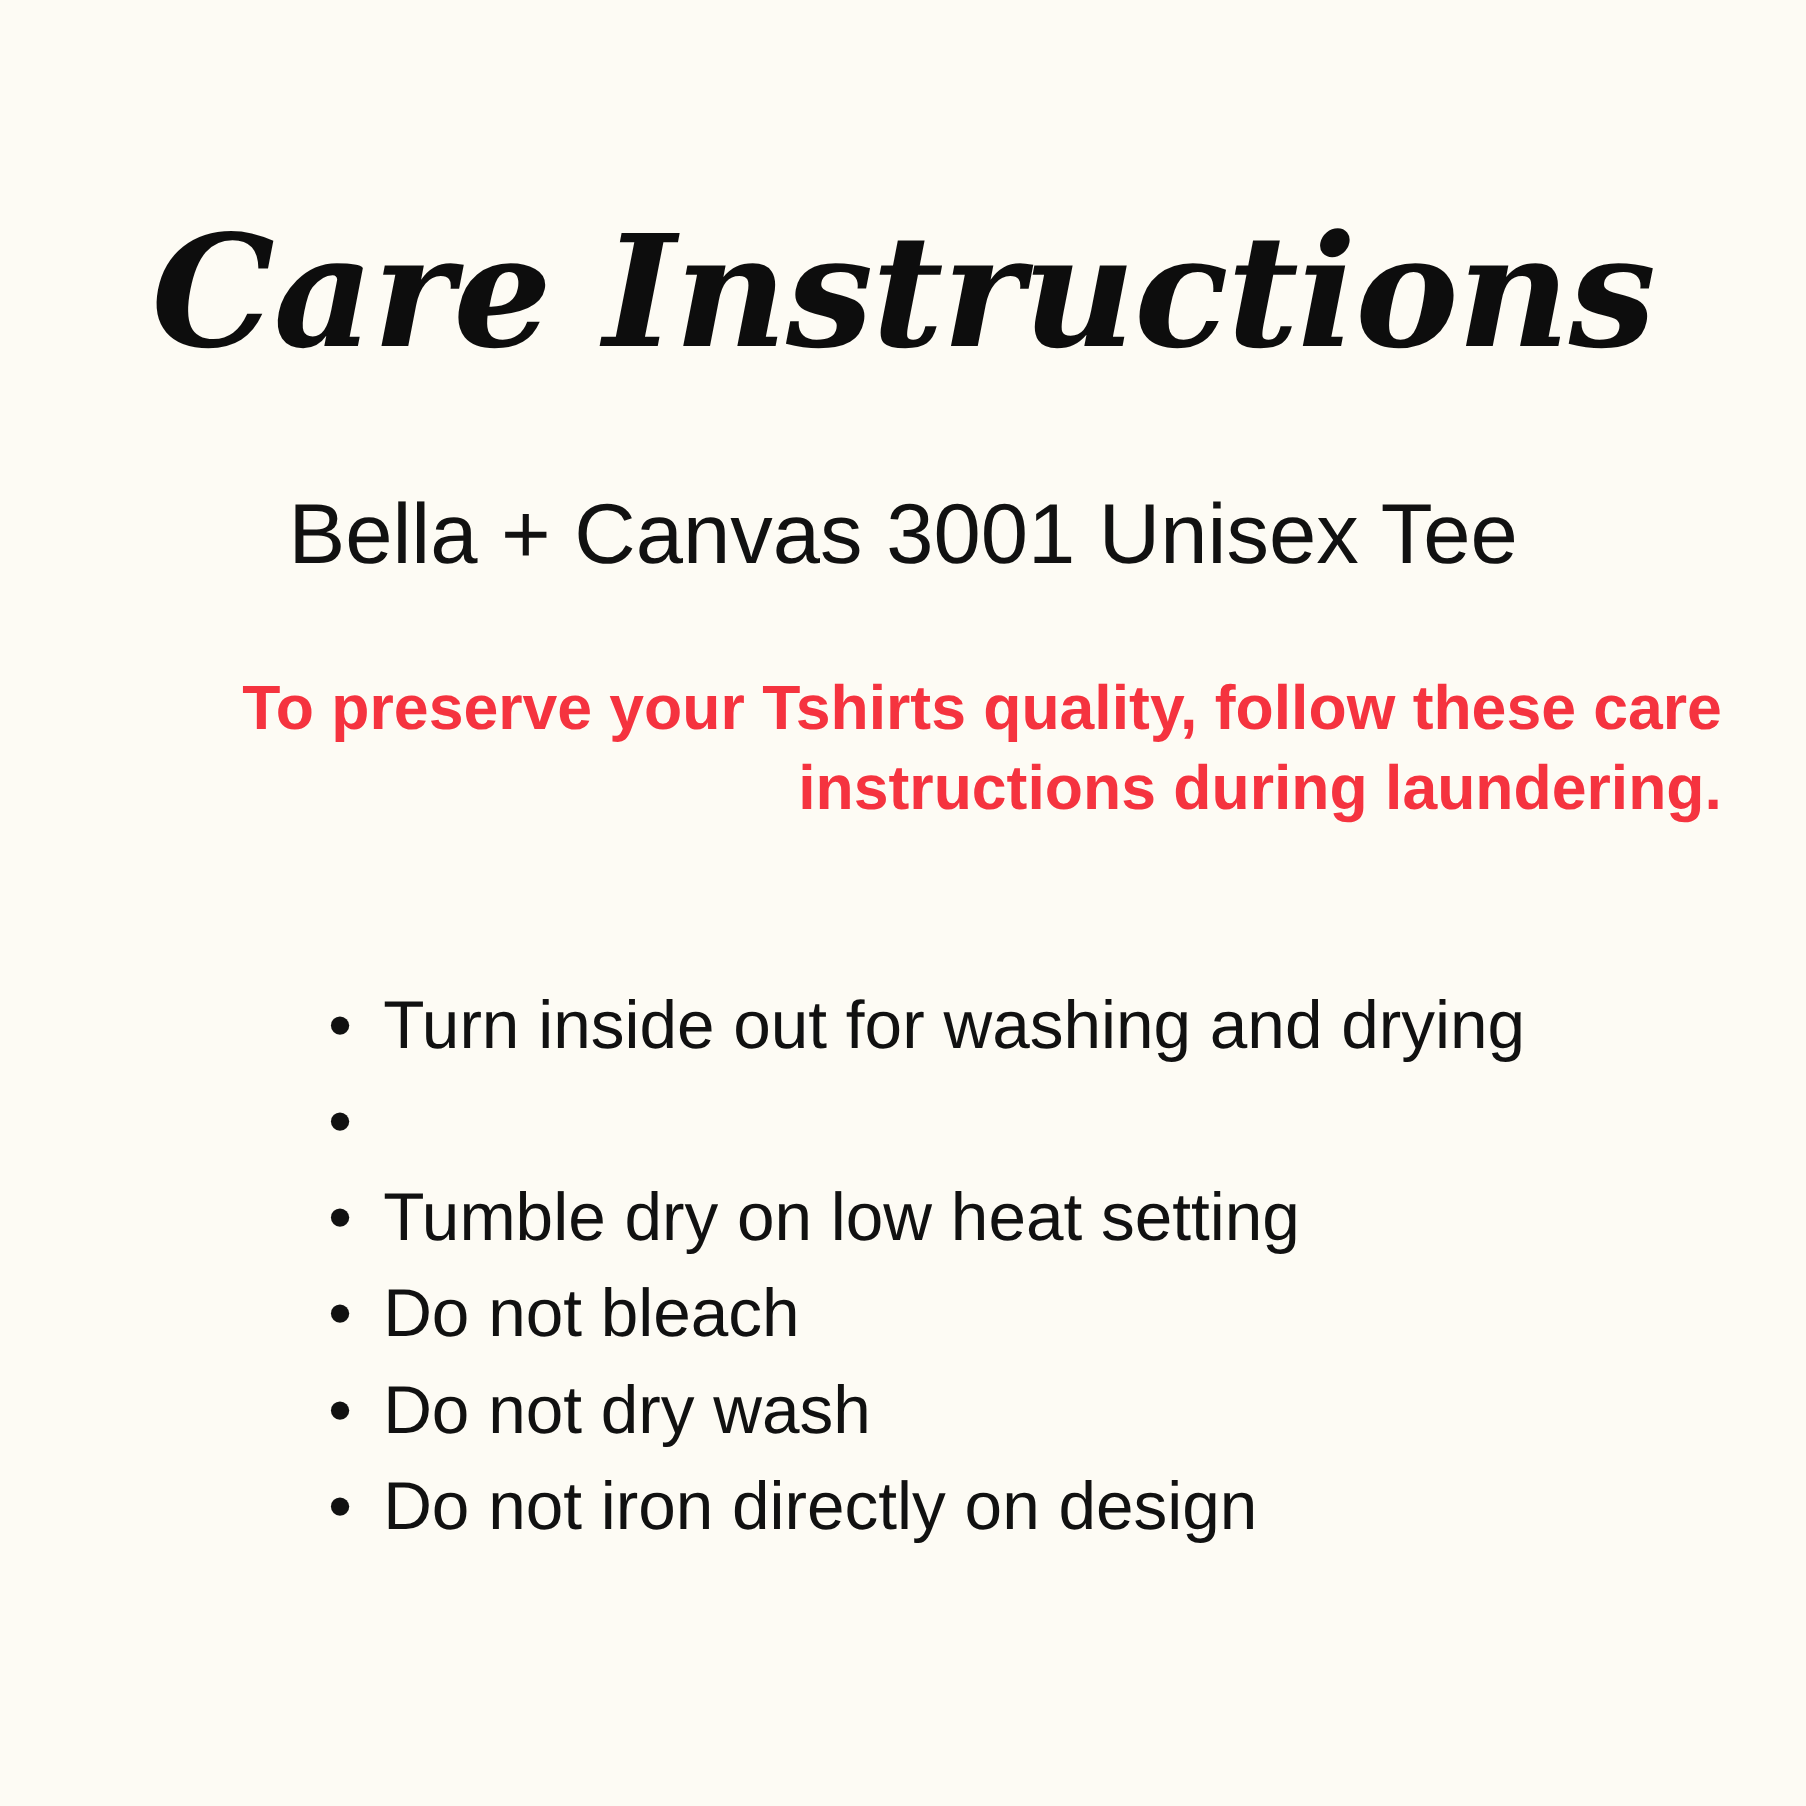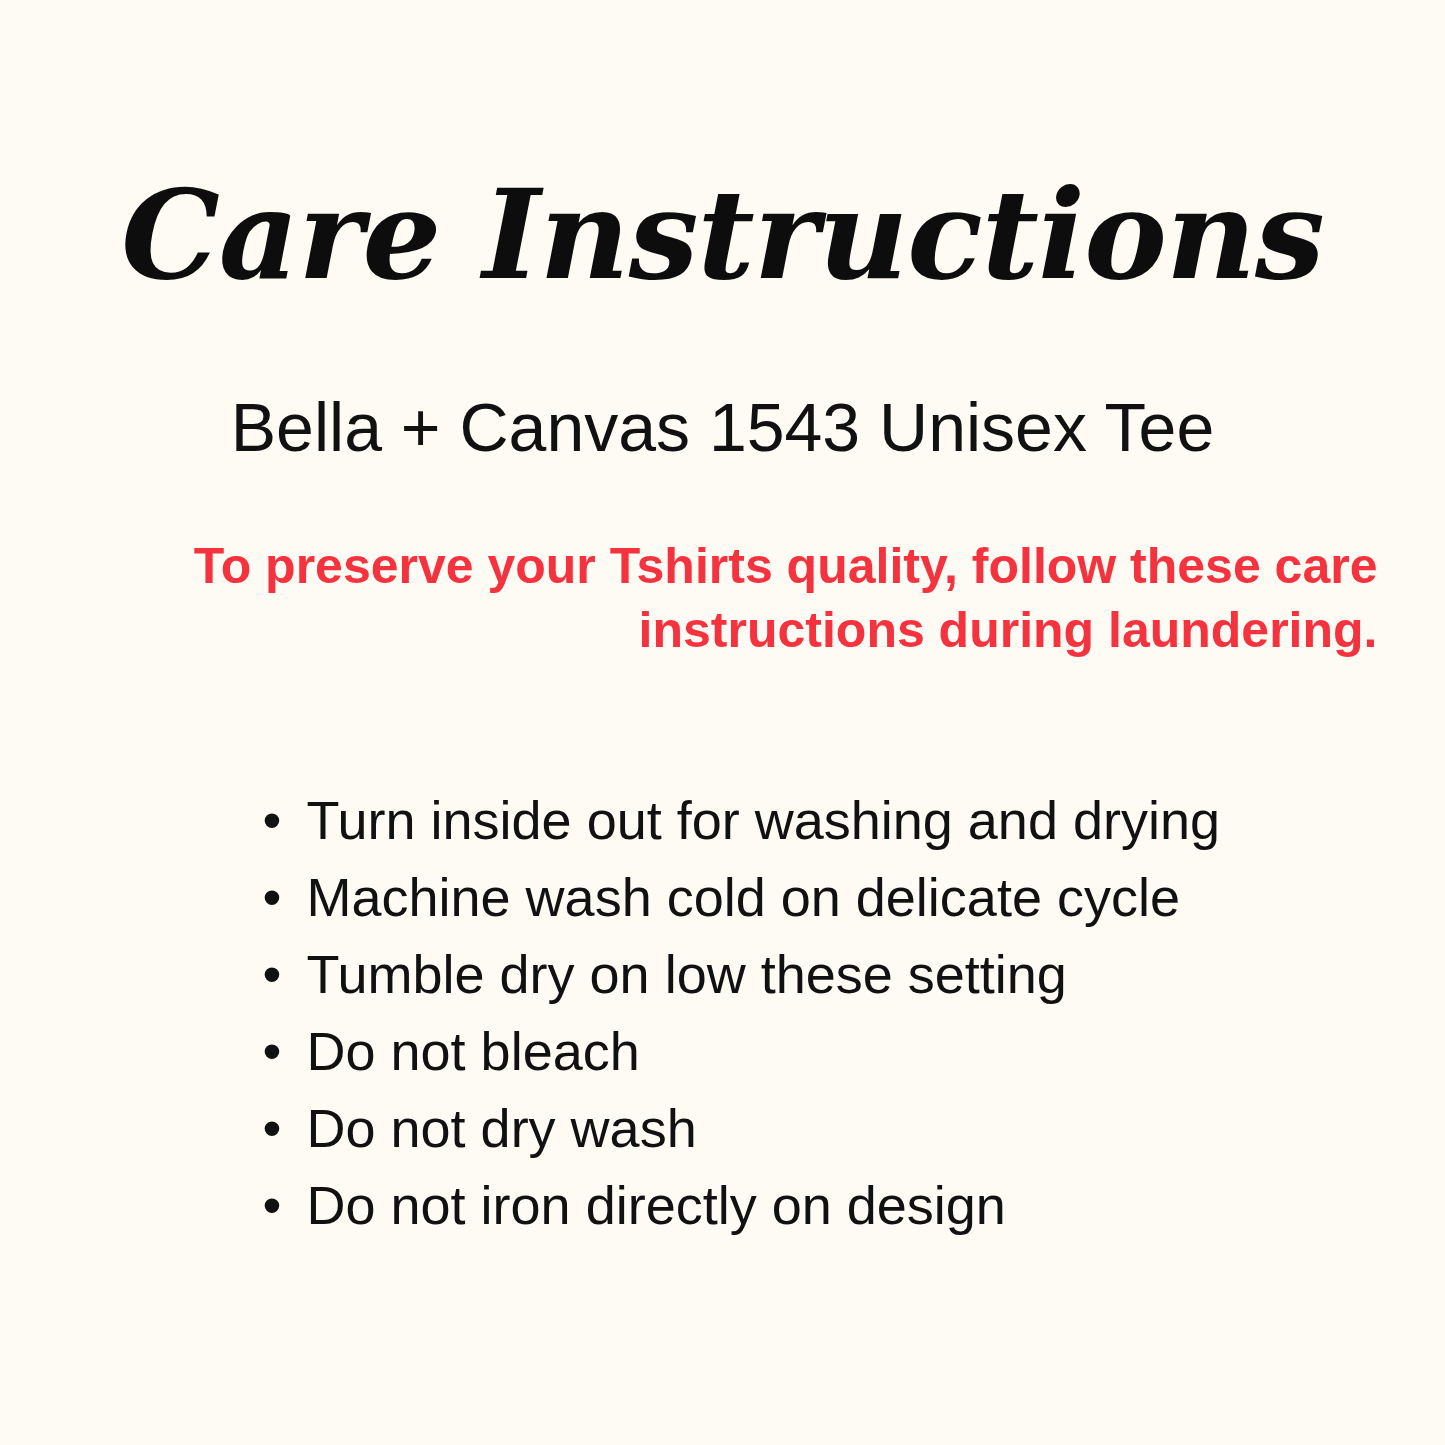--- a/index.html
+++ b/index.html
@@ -84,36 +84,35 @@
     text-align: center;
   }
 </style>
 </head>
 <body>
 
 <div class="card">
 
   <div class="title">Care Instructions</div>
 
-  <div class="subtitle">Bella + Canvas 1543 Unisex Tee</div>
+  <div class="subtitle">Bella + Canvas 3001 Unisex Tee</div>
 
   <div class="callout">To preserve your Tshirts quality, follow these care instructions during laundering.</div>
 
   <ul class="list">
     <li>
       <span class="bullet">•</span>
       <span class="li-text">Turn inside out for washing and drying</span>
     </li>
     <li>
       <span class="bullet">•</span>
-      <span class="li-text">Machine wash cold on delicate cycle</span>
     </li>
     <li>
       <span class="bullet">•</span>
-      <span class="li-text">Tumble dry on low these setting</span>
+      <span class="li-text">Tumble dry on low heat setting</span>
     </li>
     <li>
       <span class="bullet">•</span>
       <span class="li-text">Do not bleach</span>
     </li>
     <li>
       <span class="bullet">•</span>
       <span class="li-text">Do not dry wash</span>
     </li>
     <li>

